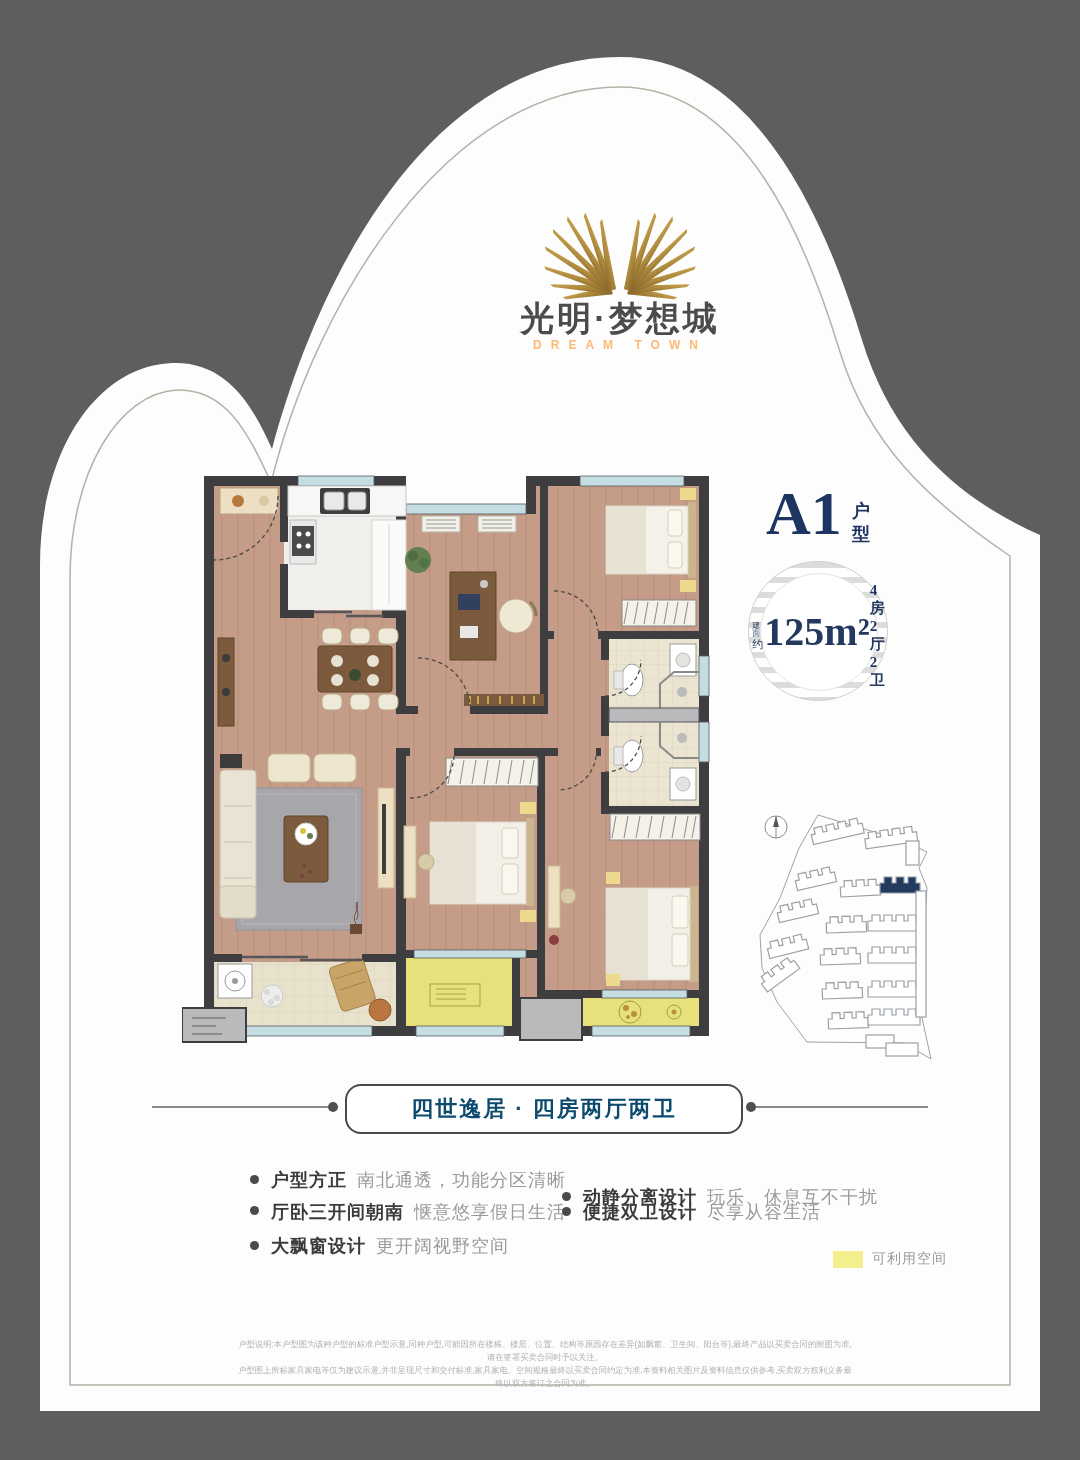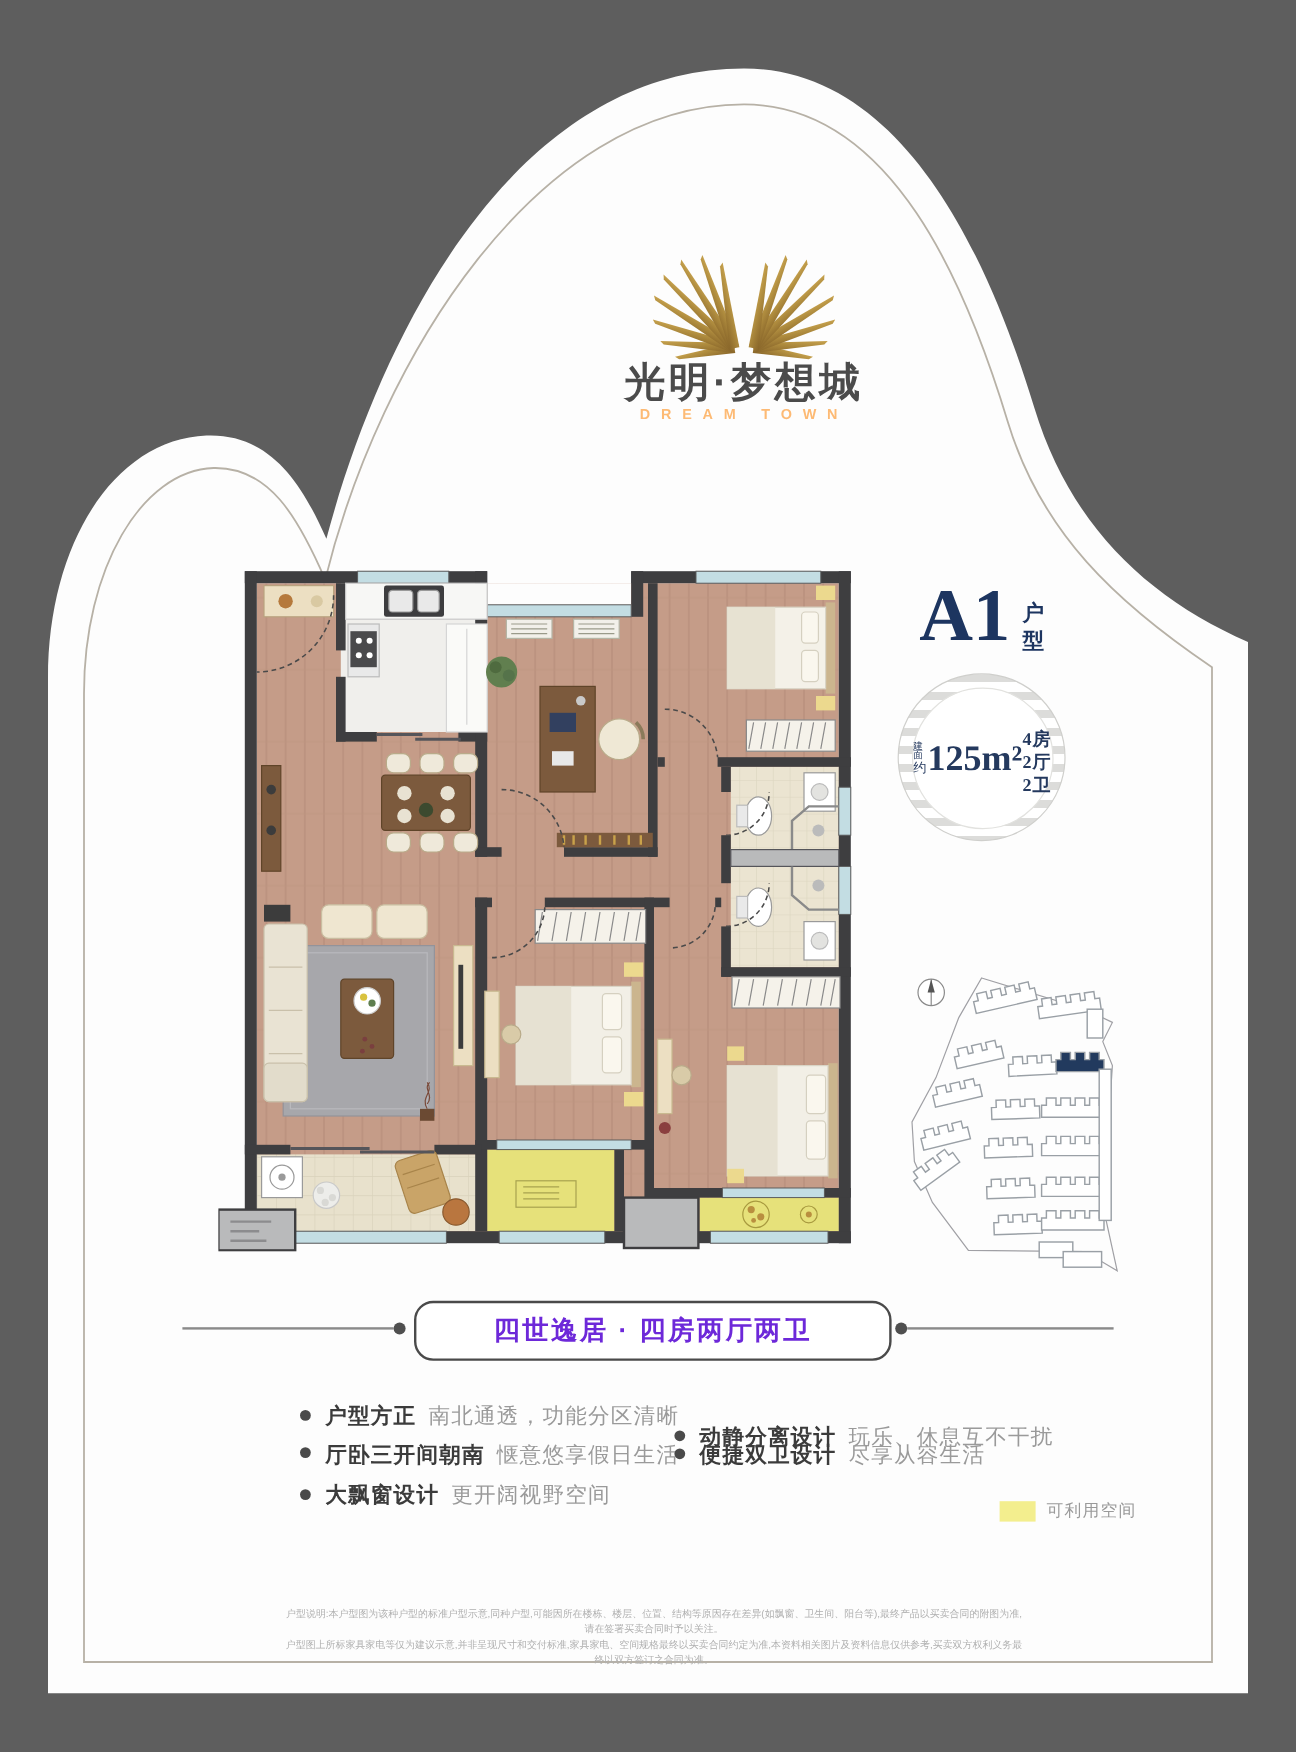--- a/index.html
+++ b/index.html
@@ -20,27 +20,27 @@
       background:repeating-linear-gradient(180deg,#dcdcda 0 6px,#ffffff 6px 15px);
       border:1px solid #cfcfcc;}
   .area-circle .inner{position:absolute;left:11px;top:11px;width:116px;height:116px;border-radius:50%;
       background:#fff;border:1px solid #e2e2df;display:flex;flex-direction:row;
       align-items:center;justify-content:center;}
   .area-line{display:flex;align-items:flex-end;color:#24395e;}
   .area-prefix{display:flex;flex-direction:column;align-items:center;line-height:1;margin-right:1px;
       color:#24395e;}
   .area-prefix .t{font-size:8px;}
   .area-prefix .b{font-size:11px;margin-top:1px;}
-  .area-value{font-family:"Liberation Serif","DejaVu Serif",serif;font-size:30px;font-weight:700;line-height:.9;}
+  .area-value{font-family:"Liberation Serif","DejaVu Serif",serif;font-size:40px;font-weight:700;line-height:.9;}
   .layout-line{margin-top:7px;font-size:15px;color:#24395e;font-weight:700;
       font-family:"Liberation Serif","DejaVu Serif",serif;letter-spacing:1px;}
   
   .banner{left:345px;top:1084px;width:394px;height:46px;border:2px solid #4a4a4a;border-radius:16px;
       display:flex;align-items:center;justify-content:center;background:#fff;
-      font-size:22px;font-weight:700;color:#6d28d9;letter-spacing:2px;}
+      font-size:22px;font-weight:700;color:#0c4a6e;letter-spacing:2px;}
   .hline{height:2px;background:#8a8a8a;top:1106px;}
   .hdot{width:10px;height:10px;border-radius:50%;background:#4f4f4f;top:1102px;}
   
   .feat{position:absolute;display:flex;align-items:baseline;white-space:nowrap;}
   .feat .dot{width:9px;height:9px;border-radius:50%;background:#4a4a4a;margin-right:12px;
       position:relative;top:-2px;flex:none;}
   .feat .t{font-size:18px;font-weight:700;color:#3b3b3b;letter-spacing:1px;}
   .feat .d{font-size:18px;color:#9a9a9a;margin-left:10px;letter-spacing:1px;}
   
   .legend{left:833px;top:1250px;display:flex;align-items:center;}

